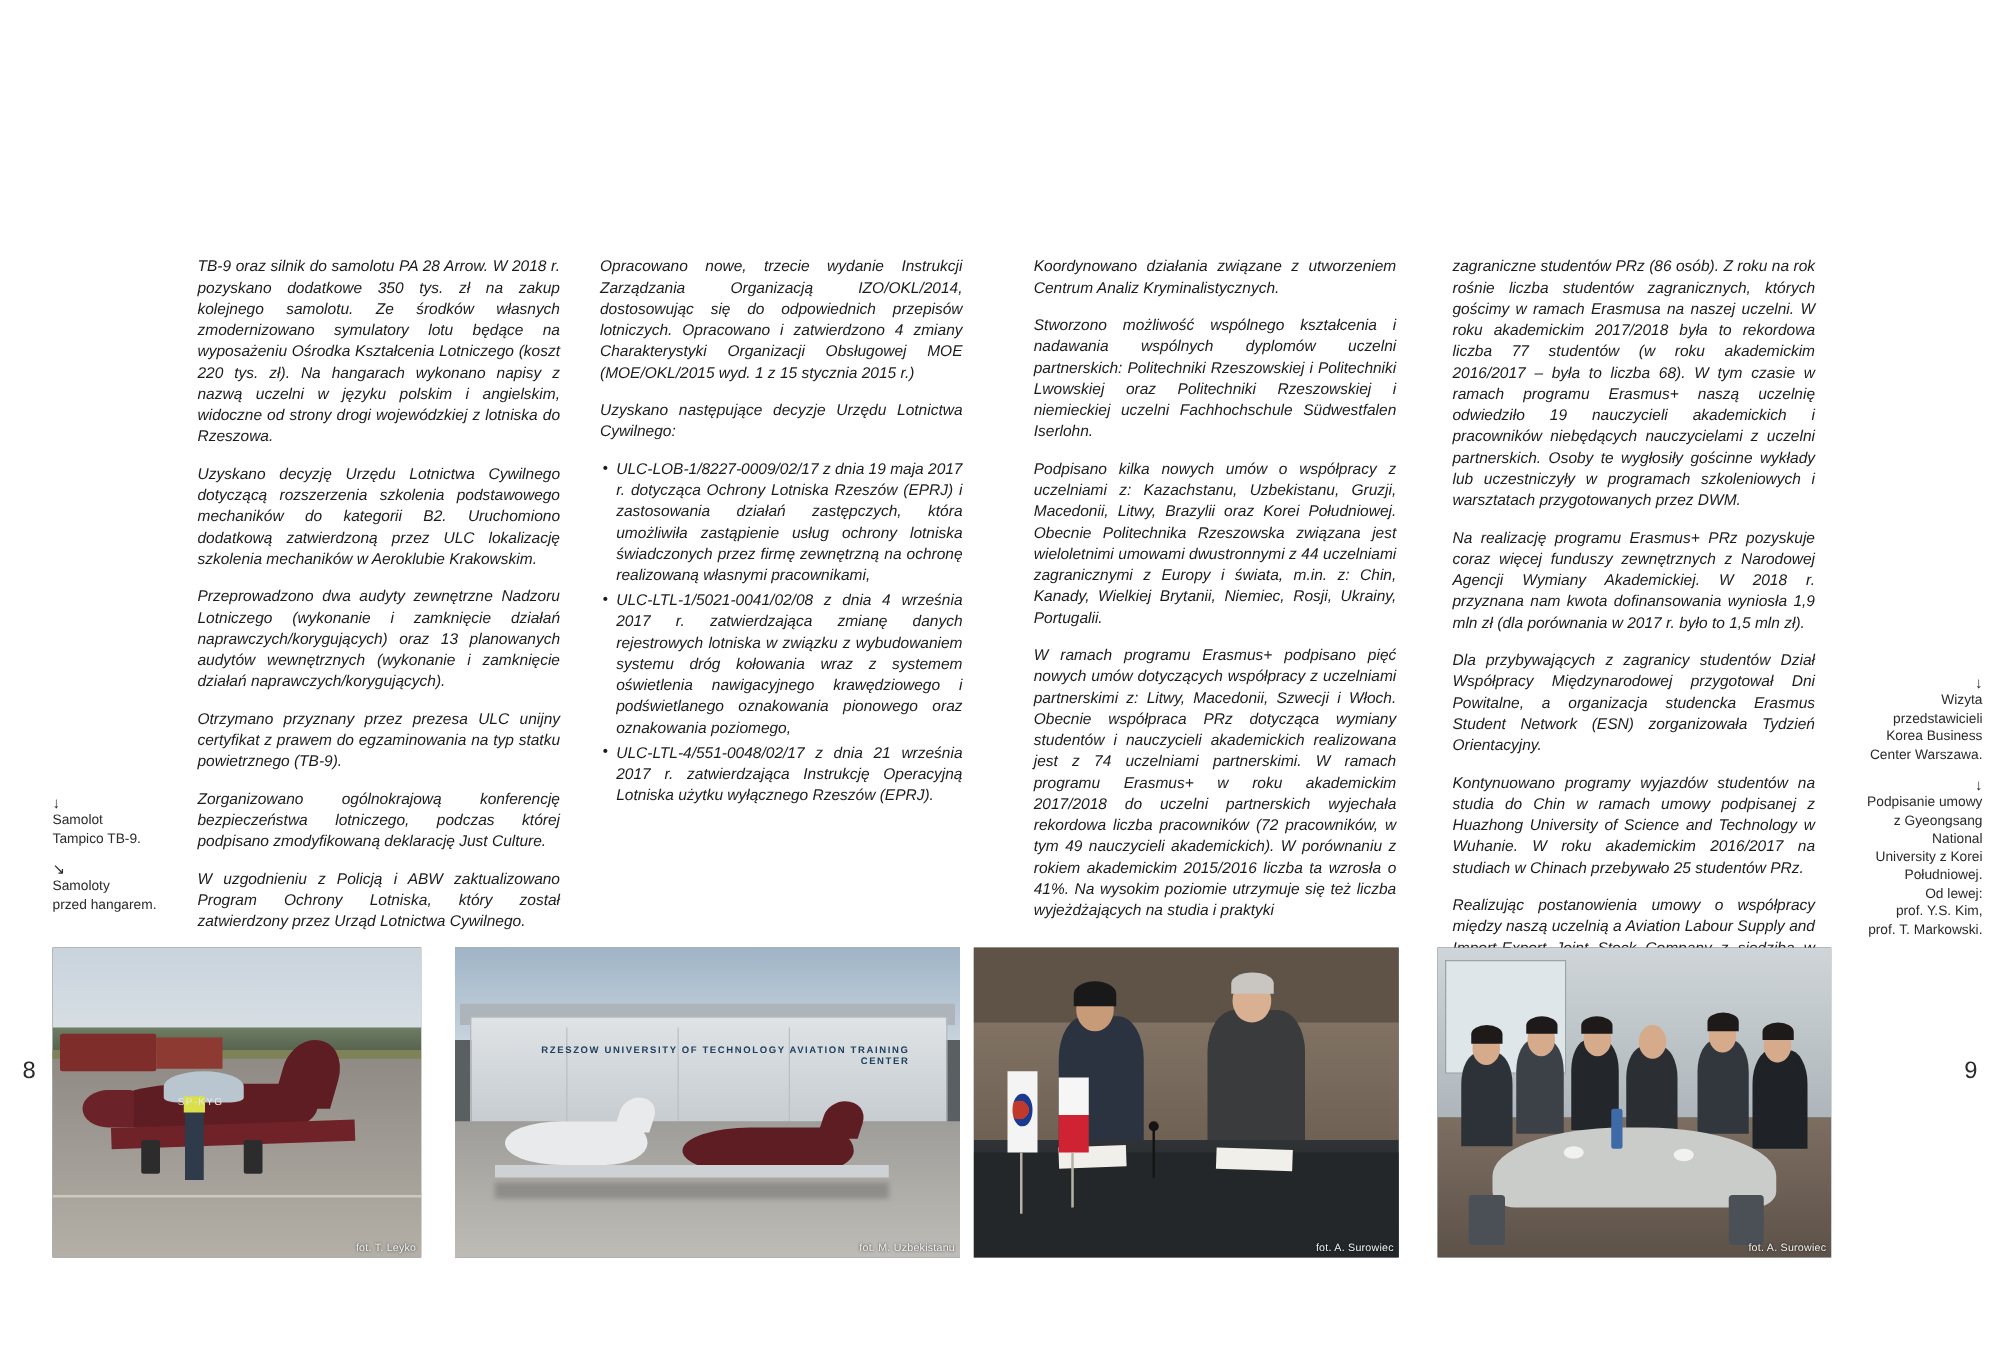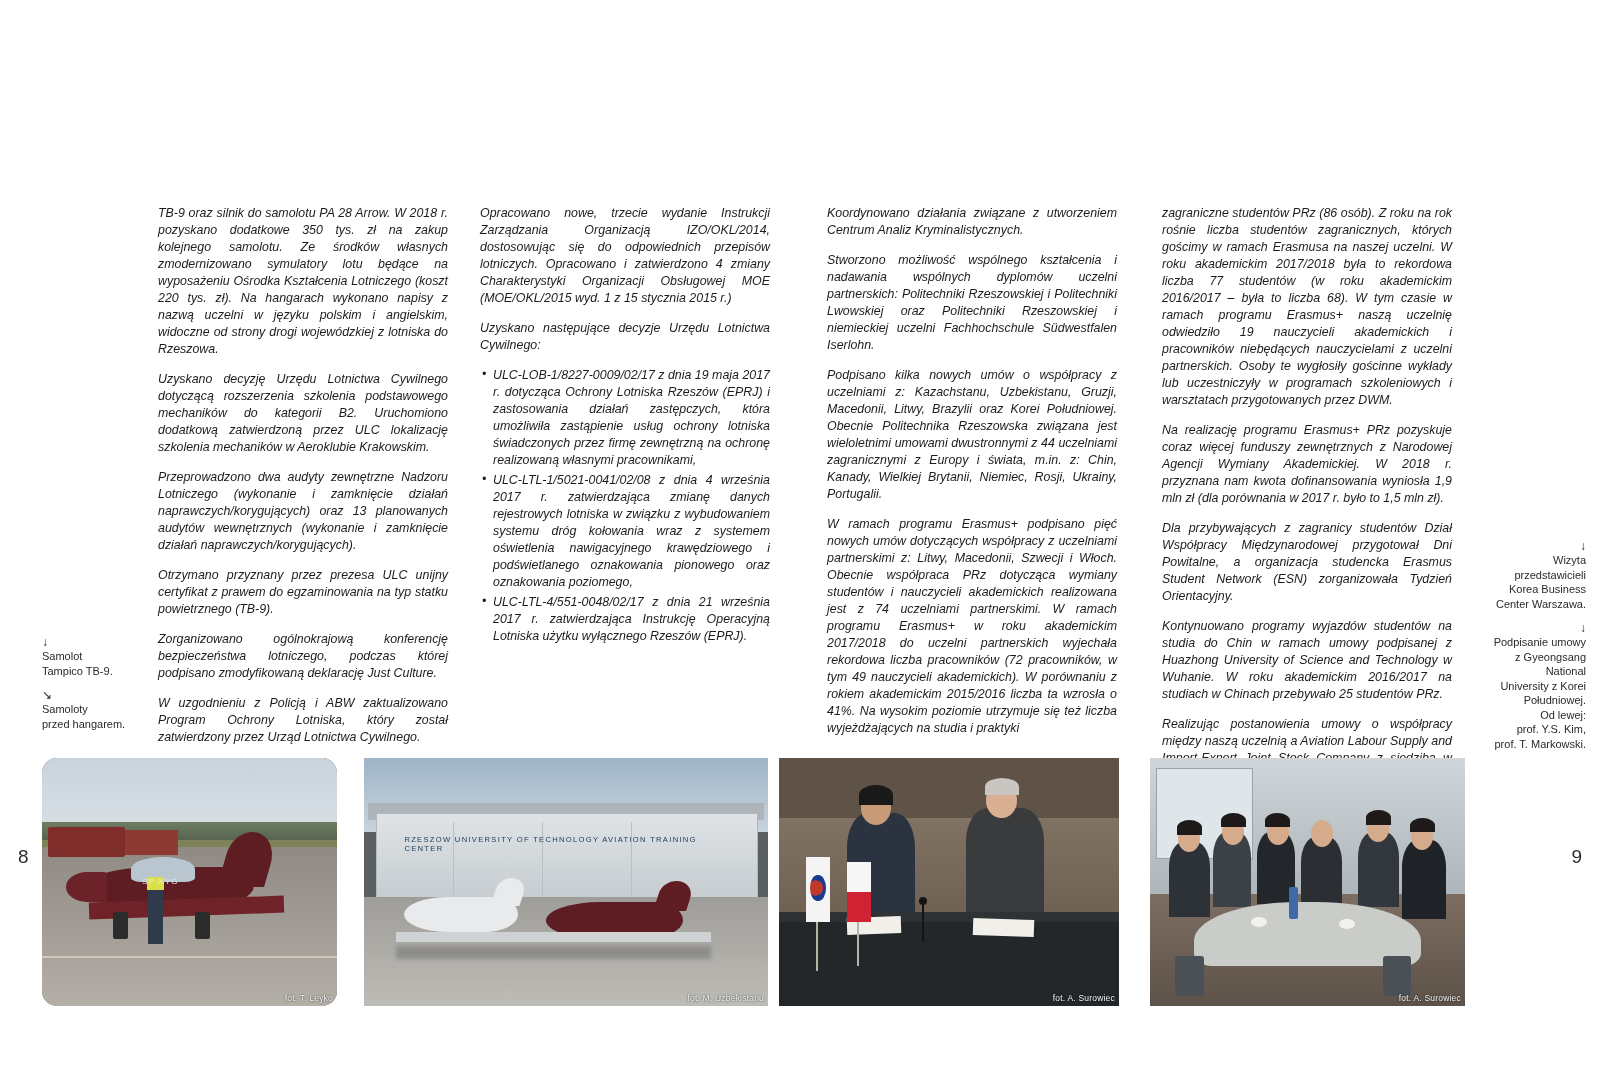--- a/index.html
+++ b/index.html
@@ -97,21 +97,21 @@
     position: absolute;
     right: 4px;
     bottom: 3px;
     font-size: 8.5px;
     color: #f2f2f2;
     letter-spacing: .2px;
     text-shadow: 0 0 2px rgba(0,0,0,.8);
     z-index: 40;
     text-align: center;
   }
-  .p1 { left: 42px;   width: 295px; border-radius: 15px; }
+  .p1 { left: 42px;   width: 295px; }
   .p2 { left: 364px;  width: 404px; }
   .p3 { left: 779px;  width: 340px; }
   .p4 { left: 1150px; width: 315px; }
 
   
   .p1 .sky { position:absolute; left:0; top:0; width:100%; height:34%; background:linear-gradient(#c9d3dc,#dbe2e7); }
   .p1 .treeline { position:absolute; left:0; top:26%; width:100%; height:10%; background:linear-gradient(#6e7d63,#4f5a47); }
   .p1 .ground { position:absolute; left:0; top:36%; width:100%; height:64%; background:linear-gradient(#8f8b84,#b4b0a8); }
   .p1 .grass { position:absolute; left:0; top:33%; width:100%; height:8%; background:#7d8257; }
   .p1 .truck { position:absolute; left:2%; top:28%; width:26%; height:12%; background:#7e2d2a; border-radius:2px; }
@@ -126,21 +126,21 @@
   .p1 .person { position:absolute; left:36%; top:52%; width:5%; height:23%; background:#2f3a4a; }
   .p1 .person:after { content:""; position:absolute; left:-10%; top:-18%; width:120%; height:24%; background:#d9e04a; }
   .p1 .reg { position:absolute; left:34%; top:48%; font-size:8px; color:#e8e8e8; letter-spacing:1px; }
   .p1 .apron-line { position:absolute; left:0; top:80%; width:100%; height:2px; background:#cfcabd; }
 
   
   .p2 .sky { position:absolute; left:0; top:0; width:100%; height:30%; background:linear-gradient(#9fb4c6,#c7d3dd); }
   .p2 .hangar { position:absolute; left:3%; top:22%; width:94%; height:34%; background:linear-gradient(#dfe3e6,#c6ccd0); border:1px solid #b3b9bd; }
   .p2 .roof { position:absolute; left:1%; top:18%; width:98%; height:7%; background:#aeb5ba; }
   .p2 .doorline { position:absolute; top:26%; width:1px; height:30%; background:#b9bfc3; }
-  .p2 .hangtext { position:absolute; left:10%; top:31%; width:80%; text-align:left; font-size:7.6px; color:#20405f; letter-spacing:1.3px; font-family:"Liberation Sans", sans-serif; }
+  .p2 .hangtext { position:absolute; left:10%; top:31%; width:80%; text-align:right; font-size:7.6px; color:#20405f; letter-spacing:1.3px; font-family:"Liberation Sans", sans-serif;font-weight:bold; }
   .p2 .ground { position:absolute; left:0; top:56%; width:100%; height:44%; background:linear-gradient(#9e9d99,#bdbcb6); }
   .p2 .plane-a { position:absolute; left:10%; top:56%; width:28%; height:14%; background:#e9eaec; border-radius:40% 20% 30% 40%/50%; }
   .p2 .plane-a .tail { position:absolute; right:-6%; top:-55%; width:26%; height:80%; background:#e9eaec; border-radius:40% 60% 0 0; transform:skewX(-18deg); }
   .p2 .plane-b { position:absolute; left:45%; top:58%; width:34%; height:15%; background:#5d1d22; border-radius:40% 20% 30% 40%/50%; }
   .p2 .plane-b .tail { position:absolute; right:-6%; top:-55%; width:24%; height:80%; background:#5d1d22; border-radius:40% 60% 0 0; transform:skewX(-18deg); }
   .p2 .wingline { position:absolute; left:8%; top:70%; width:78%; height:4%; background:#cfd2d4; }
   .p2 .shadow { position:absolute; left:8%; top:76%; width:78%; height:5%; background:rgba(0,0,0,.18); filter:blur(2px); }
 
   
   .p3 .wall { position:absolute; left:0; top:0; width:100%; height:62%; background:linear-gradient(#8c7d6d,#6f6154); }

